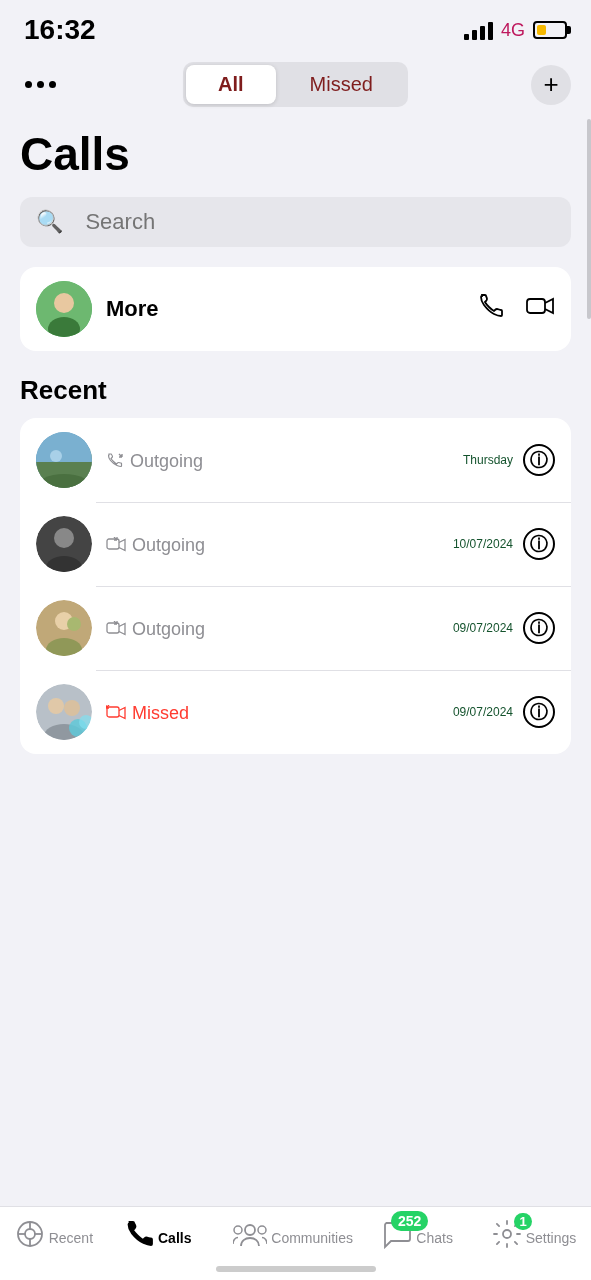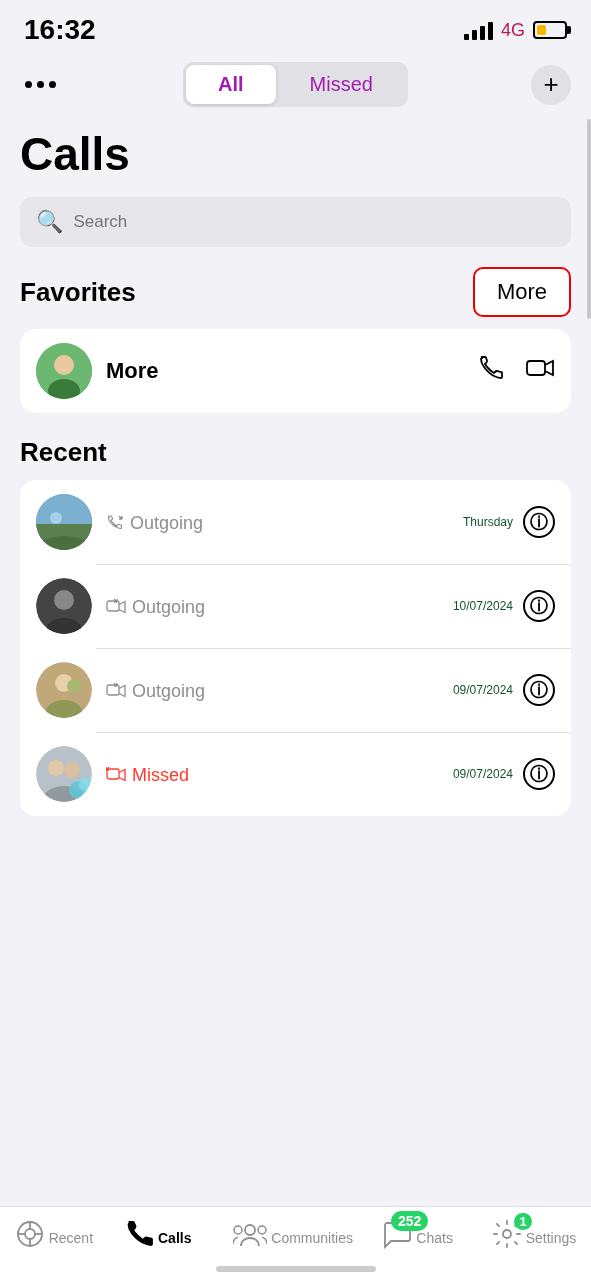--- a/index.html
+++ b/index.html
@@ -109,21 +109,21 @@
       gap: 2px;
     }
     .tab-btn {
       padding: 8px 32px;
       border-radius: 8px;
       border: none;
       font-size: 20px;
       font-weight: 500;
       cursor: pointer;
       background: transparent;
-      color: #a21caf;
+      color: #7f1d1d;
     }
     .tab-btn.active {
       background: #fff;
       box-shadow: 0 1px 4px rgba(0,0,0,0.15);
       font-weight: 600;
     }
     .nav-add {
       width: 40px;
       height: 40px;
       border-radius: 50%;
@@ -175,23 +175,24 @@
       gap: 10px;
     }
     .search-icon-wrap {
       color: #8e8e93;
       font-size: 22px;
     }
     .search-input {
       background: transparent;
       border: none;
       outline: none;
-      font-size: 17px;
+      font-size: 22px;
       color: #8e8e93;
       width: 100%;
+      margin-left: 12px;
     }
 
     
     .section-header {
       display: flex;
       align-items: center;
       justify-content: space-between;
       padding: 0 20px 12px;
     }
     .section-title {
@@ -444,24 +445,20 @@
 
   <div class="page-title">
     <h1>Calls</h1>
   </div>
 
   <div class="search-bar">
     <div class="search-icon-wrap">🔍</div>
     <input class="search-input" type="text" placeholder="Search" style="">
   </div>
 
-  <div class="section-header">
-    <span class="section-title">Favorites</span>
-    <button class="more-btn">More</button>
-  </div>
 
   <div class="card">
 
     <div class="contact-row">
       <div class="avatar avatar-kush">
 
         <svg width="56" height="56" viewBox="0 0 56 56" xmlns="http://www.w3.org/2000/svg">
           <circle cx="28" cy="28" r="28" fill="#6db870"></circle>
           <circle cx="28" cy="22" r="10" fill="#e8c8a0"></circle>
           <ellipse cx="28" cy="48" rx="16" ry="12" fill="#3a7a3a"></ellipse>

